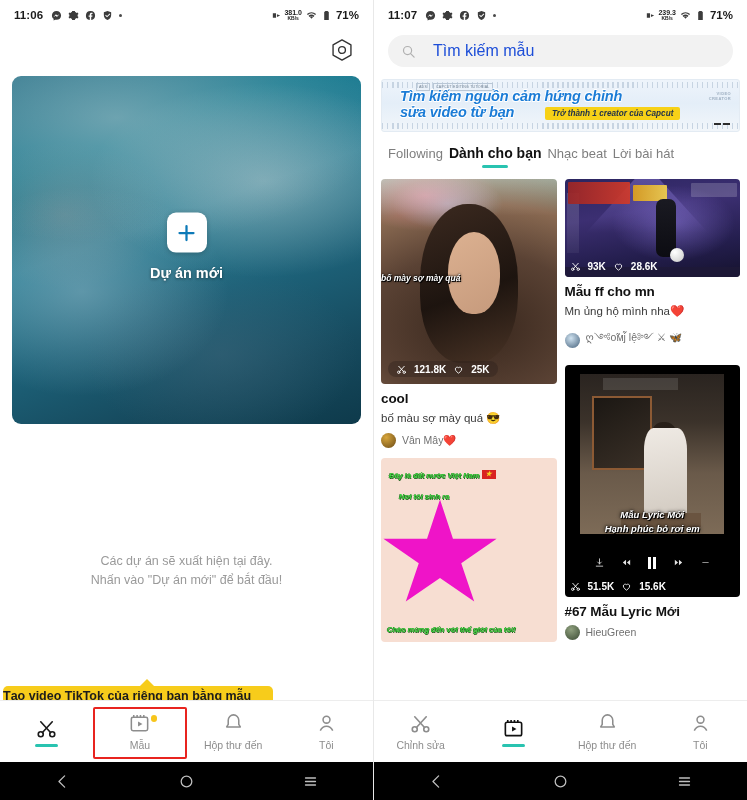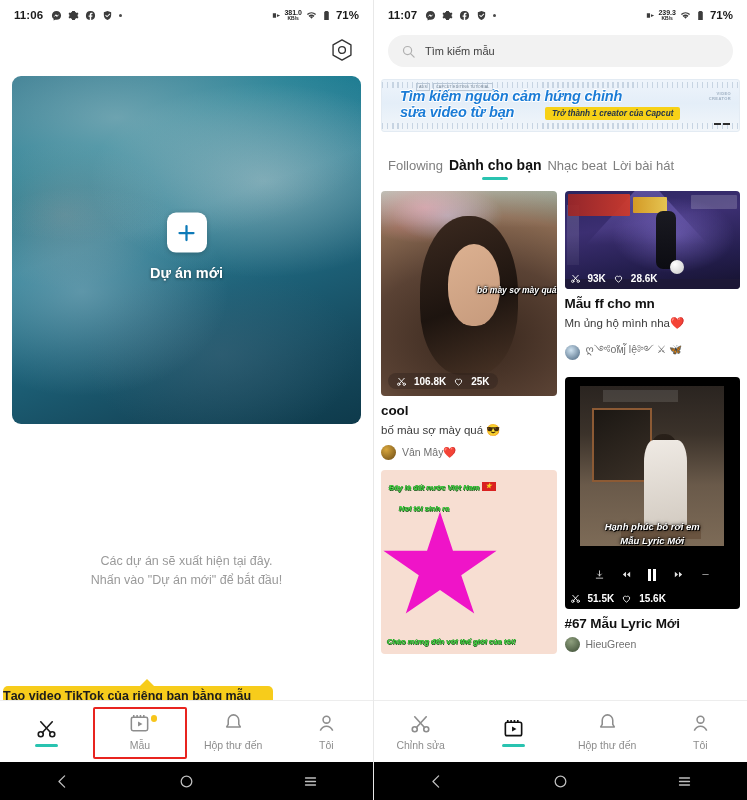--- a/index.html
+++ b/index.html
@@ -98,23 +98,23 @@
   }
   .androidnav > div { flex:1; display:flex; align-items:center; justify-content:center; }
   .androidnav svg { width:17px; height:17px; }
 
   
   .searchbar {
     margin:5px 14px 0; height:32px; background:#f2f2f2; border-radius:16px;
     display:flex; align-items:center; padding:0 13px; gap:9px;
   }
   .searchbar svg { width:15px; height:15px; flex:none; }
-  .search-ph { font-size:11px; color:#404040; }
+  .search-ph { font-size:16px; color:#1d4ed8;margin-left:8px; }
   .banner {
-    margin:12px 7px 12px; height:53px; border-radius:3px; position:relative;
+    margin:12px 7px 0; height:53px; border-radius:3px; position:relative;
     overflow:hidden;
     background:linear-gradient(180deg,#eef4fb 0%,#e4eef8 45%,#f2f6fa 100%);
     border:1px solid #e3ebf3;
   }
   .banner-dots { position:absolute; left:0; right:0; height:6px;
     background:repeating-linear-gradient(90deg,#c7d4e2 0 1.5px,transparent 1.5px 5px); }
   .bd-top { top:2px; } .bd-bot { bottom:2px; }
   .banner-tag {
     position:absolute; top:3px; left:34px; display:flex; gap:3px; align-items:center;
   }
@@ -183,21 +183,21 @@
     content:""; position:absolute; left:22%; top:12%; width:56%; height:78%;
     border-radius:48% 48% 42% 42%;
     background:linear-gradient(160deg,#3c2a20,#1d140f 55%,#4a3426);
   }
   .t-girl::after {
     content:""; position:absolute; left:38%; top:26%; width:30%; height:40%;
     border-radius:50% 50% 46% 46%;
     background:linear-gradient(150deg,#dcb191,#c69a7c);
   }
   .overlay-cap {
-    position:absolute; left:0; right:0; top:46%; text-align:right;
+    position:absolute; left:0; right:0; top:46%; text-align:left;
     font-size:8.5px; font-weight:800; font-style:italic; color:#fff;
     text-shadow:0 0 2px #000,0 0 3px #000,1px 1px 0 #000; z-index:3;
   }
   .t-ff {
     height:98px; position:relative;
     background:
       radial-gradient(ellipse 50% 55% at 62% 45%, rgba(140,120,220,.5), transparent 70%),
       linear-gradient(170deg,#2b2560 0%,#3c2f72 35%,#241e4e 70%,#15122e 100%);
   }
   .t-ff .hud-l { position:absolute; left:2px; top:14px; width:12px; height:60px;
@@ -485,21 +485,21 @@
           <div class="thumb t-girl">
             <div class="overlay-cap">bố mày sợ mày quá</div>
             <div class="stats">
               <svg viewBox="0 0 24 24">
                   <g fill="none" stroke="#fff" stroke-width="2" stroke-linecap="round">
                     <circle cx="6" cy="18" r="2.6"></circle>
                     <circle cx="18" cy="18" r="2.6"></circle>
                     <path d="M7.8 16.2 18 5M16.2 16.2 6 5"></path>
                   </g>
                 </svg>
-              <span>106.8K</span>
+              <span>121.8K</span>
               <svg viewBox="0 0 24 24">
                   <path d="M12 20s-7-4.4-7-9.2A4.3 4.3 0 0112 8a4.3 4.3 0 017 2.8C19 15.6 12 20 12 20z" fill="none" stroke="#fff" stroke-width="1.9"></path>
                 </svg>
               <span>25K</span>
             </div>
           </div>
           <div class="card-title">cool</div>
           <div class="card-desc">bố màu sợ mày quá 😎</div>
           <div class="card-author">
             <span class="avatar"></span>
@@ -557,22 +557,22 @@
         <div class="card">
           <div class="thumb t-lyric">
             <div class="photo">
               <div class="sign"></div>
               <div class="window"></div>
               <div class="hair"></div>
               <div class="person"></div>
               <div class="bench"></div>
             </div>
             <div class="lyric-cap">
+              <span>Mẫu Lyric Mới</span>
               <span>Hạnh phúc bỏ rơi em</span>
-              <span>Mẫu Lyric Mới</span>
             </div>
             <div class="player">
               <svg viewBox="0 0 24 24">
                   <path d="M12 4v11m0 0-4-4m4 4 4-4M5 20h14" fill="none" stroke="#cfcfcf" stroke-width="2" stroke-linecap="round"></path>
                 </svg>
               <svg viewBox="0 0 24 24">
                   <path d="M11 6 4 12l7 6zM20 6l-7 6 7 6z" fill="#e3e3e3"></path>
                 </svg>
               <span class="pause">
                   <i></i>

